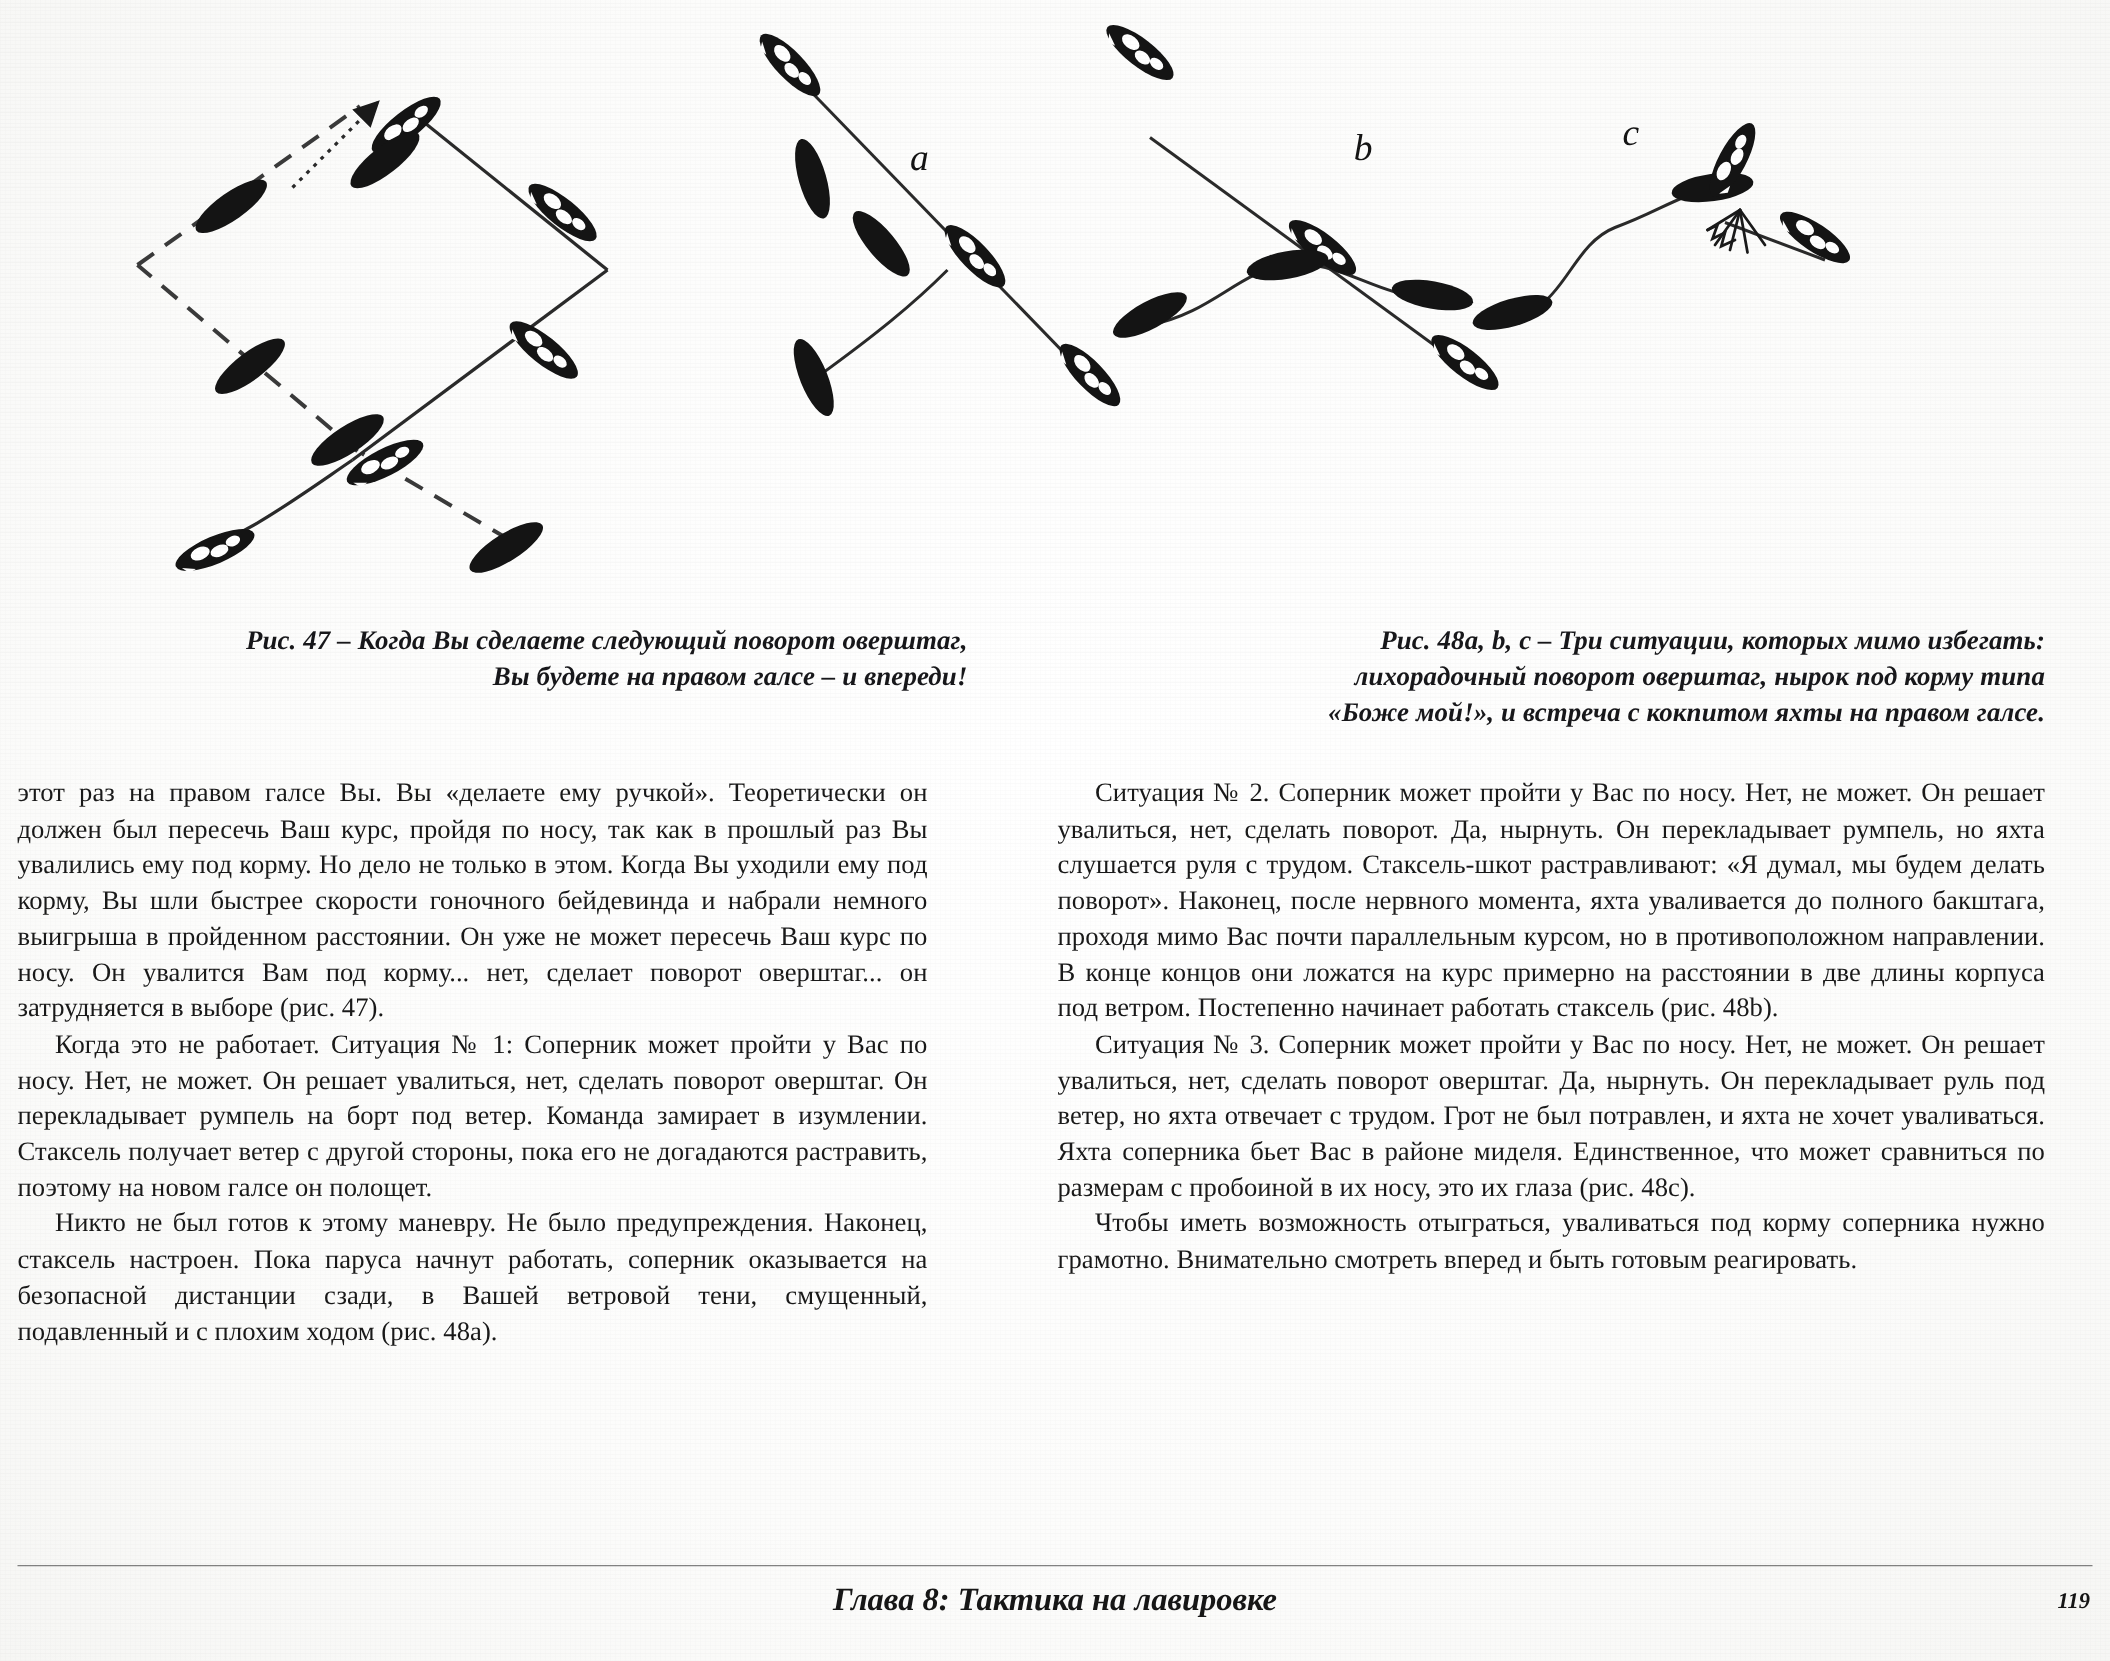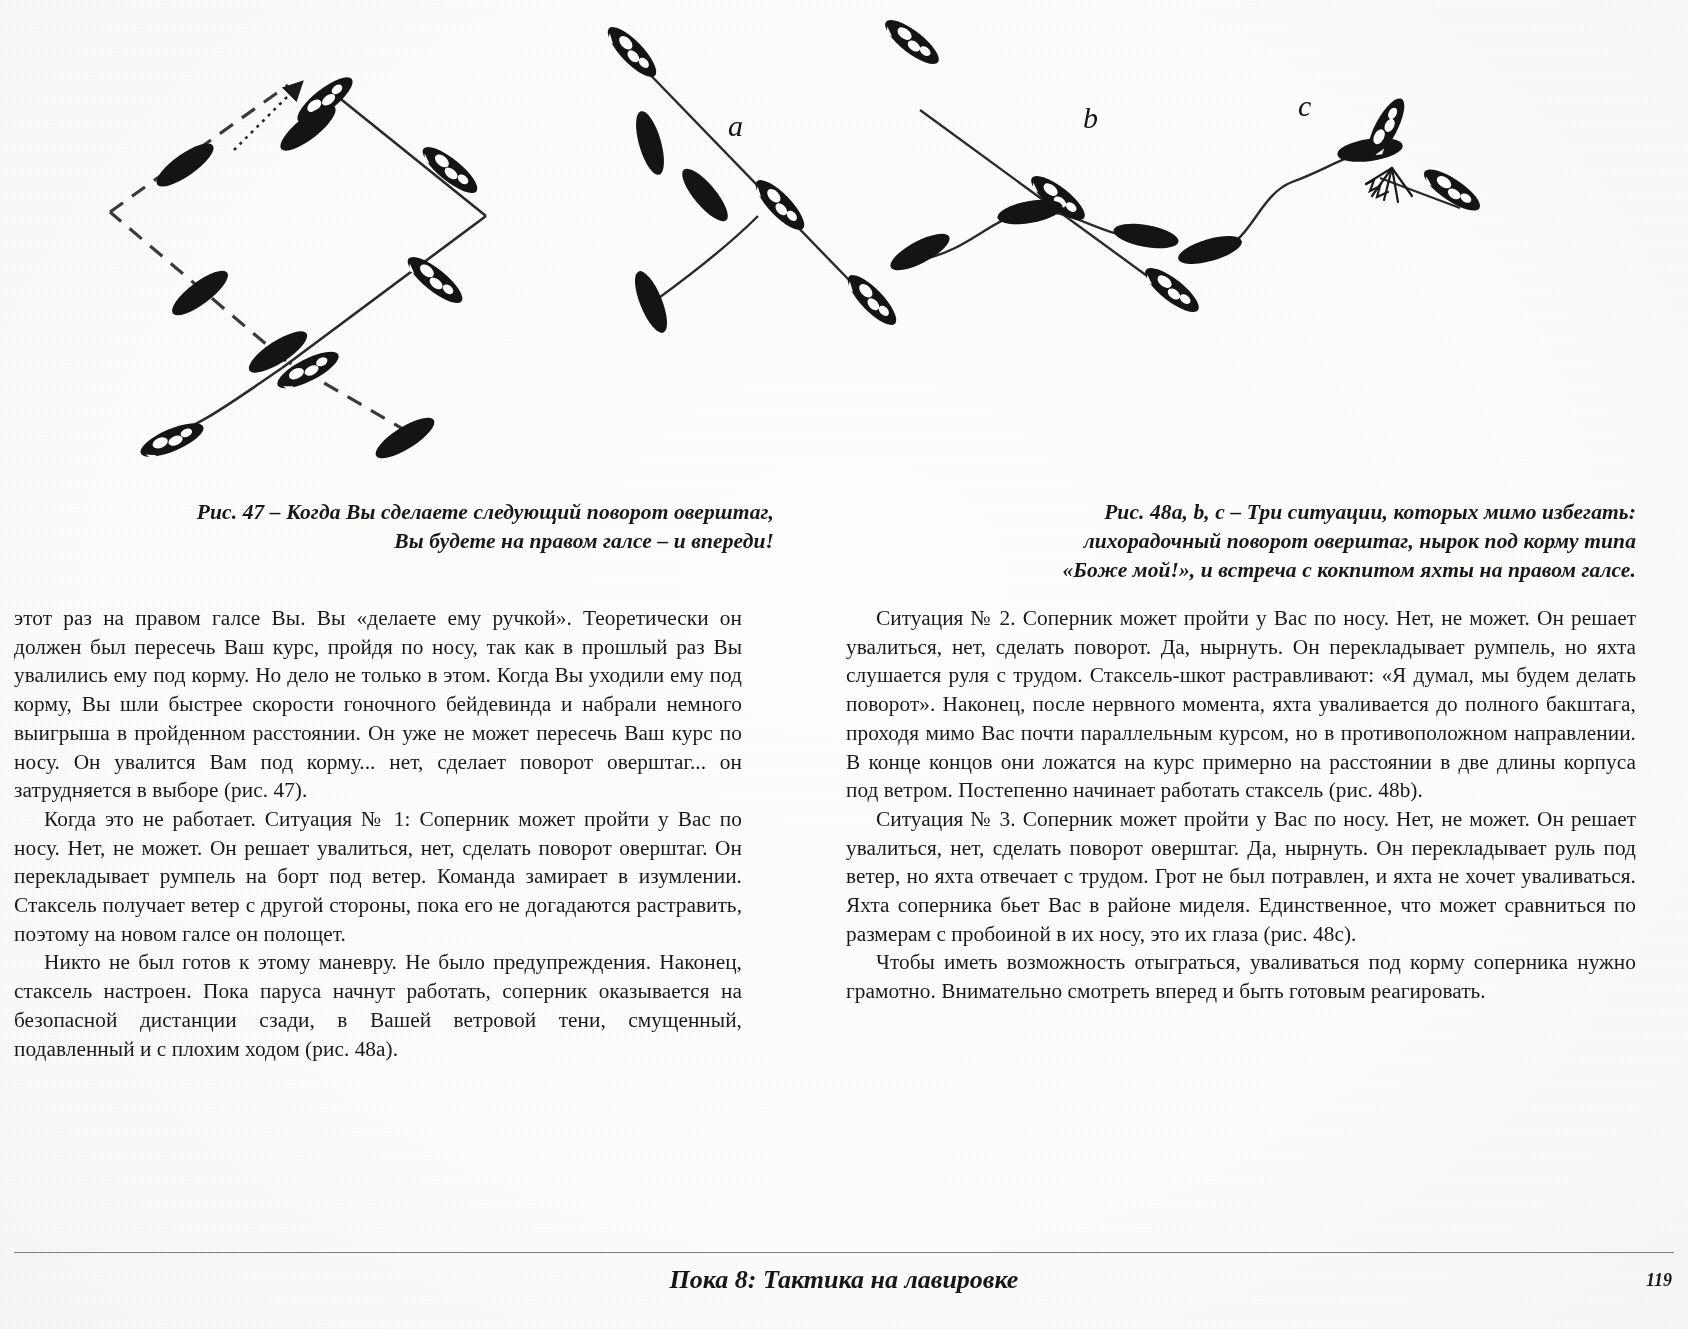--- a/index.html
+++ b/index.html
@@ -77,21 +77,21 @@
   
   .body-columns {
     position: absolute;
     top: 604px;
     left: 0;
     width: 1688px;
     height: 560px;
   }
   .col {
     position: absolute;
-    top: 0;
+    top: 16px;
     font-size: 21.3px;
     line-height: 28.7px;
     text-align: justify;
     text-justify: inter-word;
     color: #191919;
     letter-spacing: .05px;
   }
   #col-left  { left: 14px;  width: 728px; }
   #col-right { left: 846px; width: 790px; }
 
@@ -357,18 +357,18 @@
 
     <div class="col" id="col-right">
       <p class="indent"><b>Ситуация № 2</b><span>. Соперник может пройти у Вас по носу. Нет, не может. Он решает увалиться, нет, сделать поворот. Да, нырнуть. Он перекладывает румпель, но яхта слушается руля с трудом. Стаксель-шкот растравливают: «Я думал, мы будем делать поворот». Наконец, после нервного момента, яхта уваливается до полного бакштага, проходя мимо Вас почти параллельным курсом, но в противоположном направлении. В конце концов они ложатся на курс примерно на расстоянии в две длины корпуса под ветром. Постепенно начинает работать стаксель (рис. 48b).</span></p>
       <p class="indent"><b>Ситуация № 3</b><span>. Соперник может пройти у Вас по носу. Нет, не может. Он решает увалиться, нет, сделать поворот оверштаг. Да, нырнуть. Он перекладывает руль под ветер, но яхта отвечает с трудом. Грот не был потравлен, и яхта не хочет уваливаться. Яхта соперника бьет Вас в районе миделя. Единственное, что может сравниться по размерам с пробоиной в их носу, это их глаза (рис. 48c).</span></p>
       <p class="indent">Чтобы иметь возможность отыграться, уваливаться под корму соперника нужно грамотно. Внимательно смотреть вперед и быть готовым реагировать.</p>
     </div>
   </div>
 
   <div class="footer-rule"></div>
   <div class="footer">
-    <div class="footer-title">Пока 8: Тактика на лавировке</div>
+    <div class="footer-title">Глава 8: Тактика на лавировке</div>
     <div class="footer-pageno">119</div>
   </div>
 
   <div class="scan-noise"></div>
 </div>
 
 </body></html>

